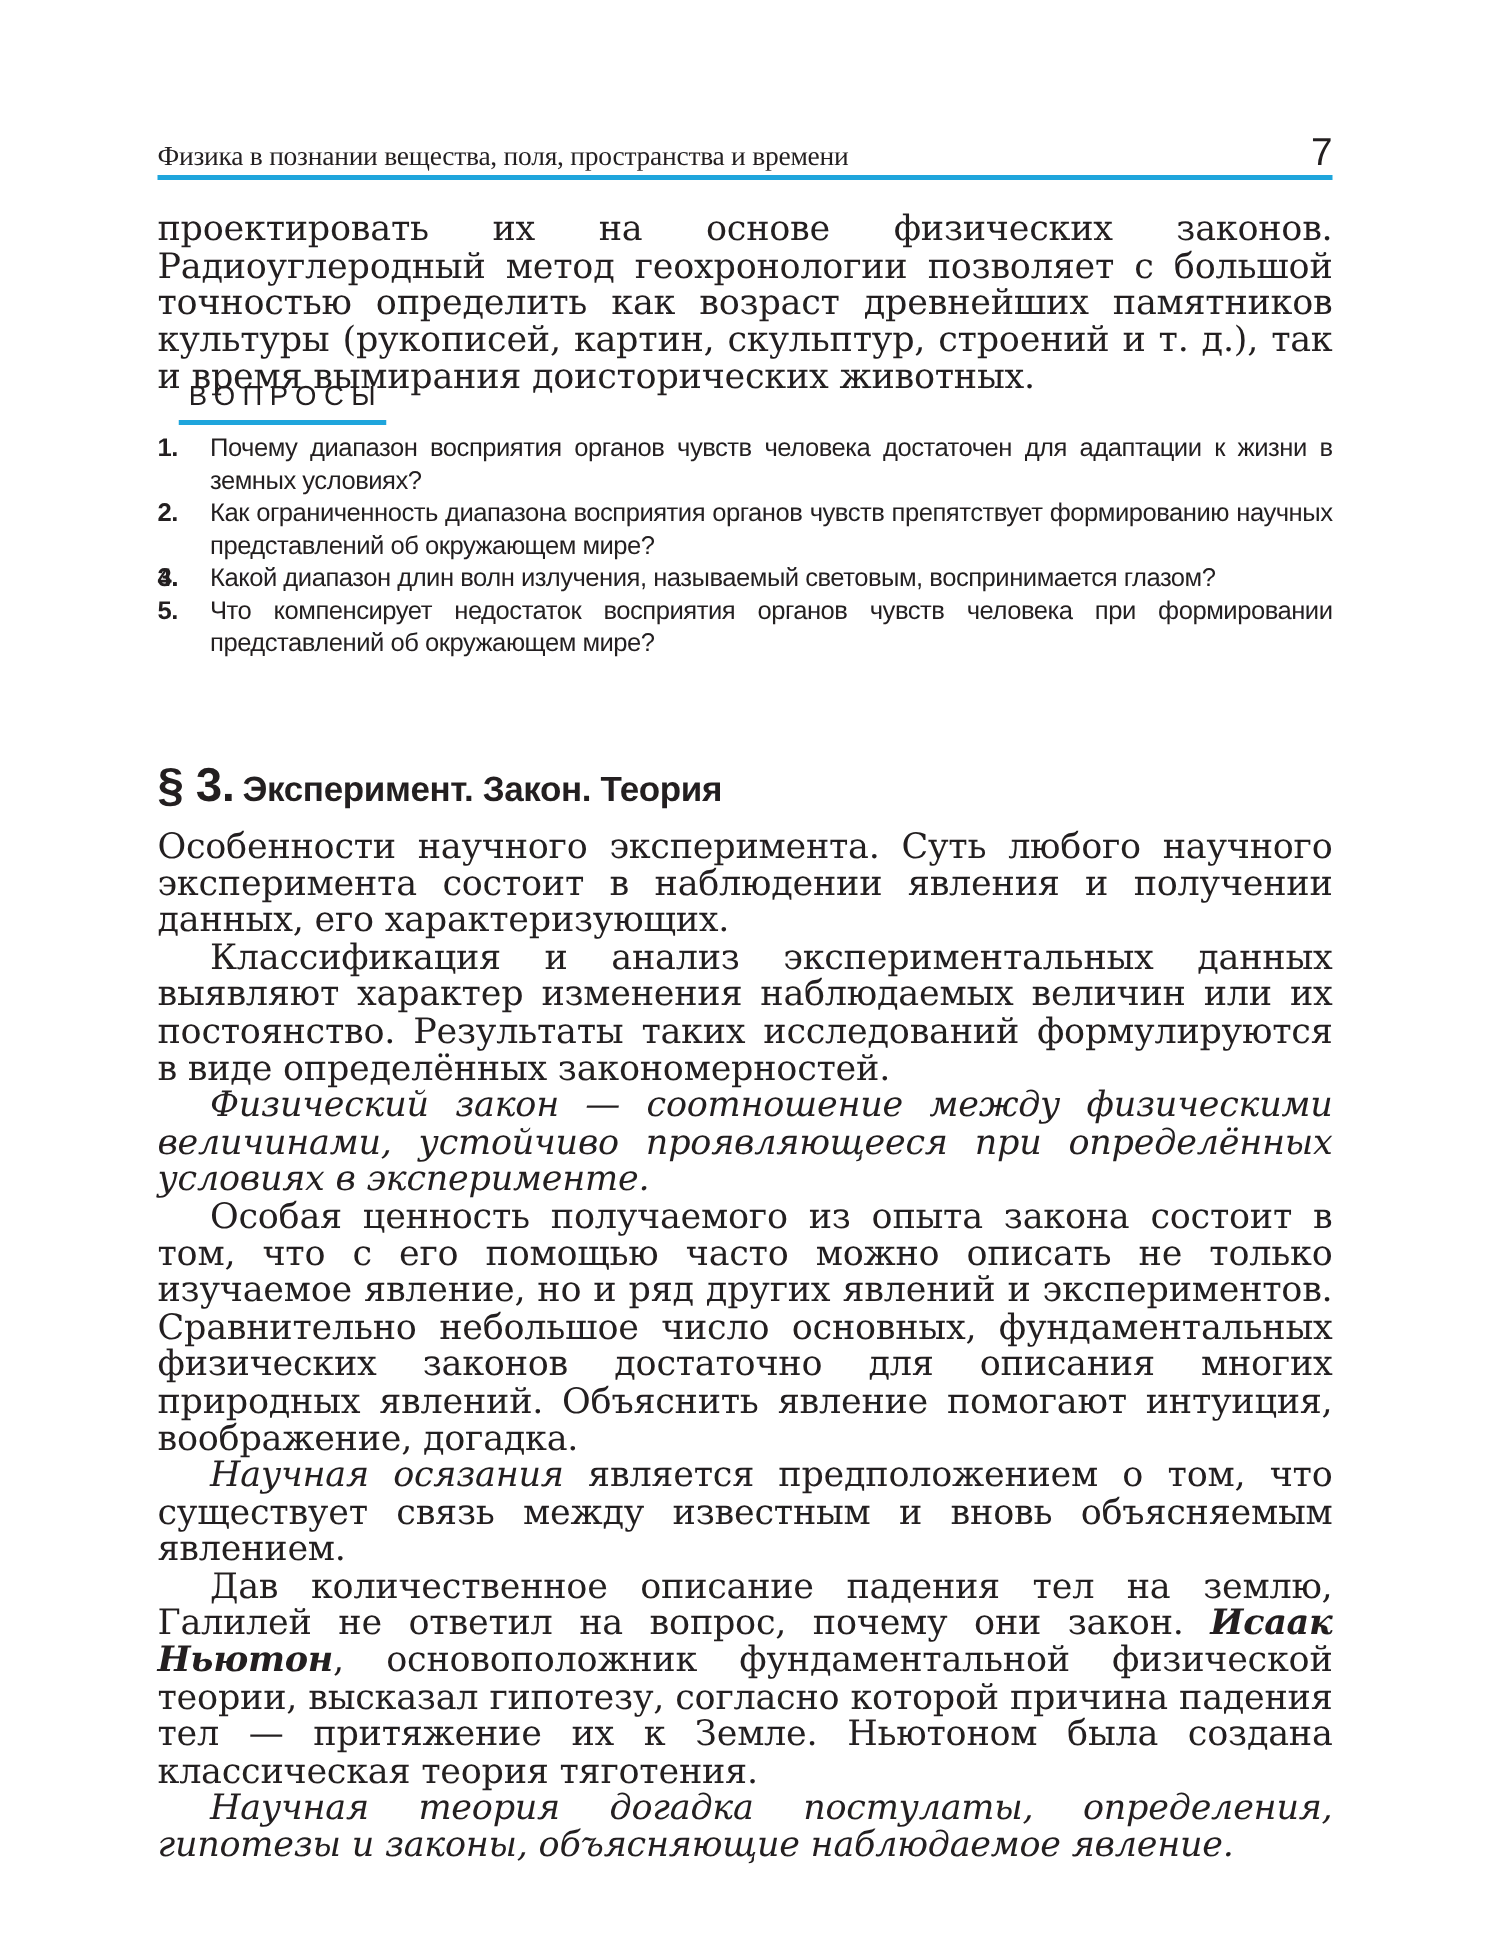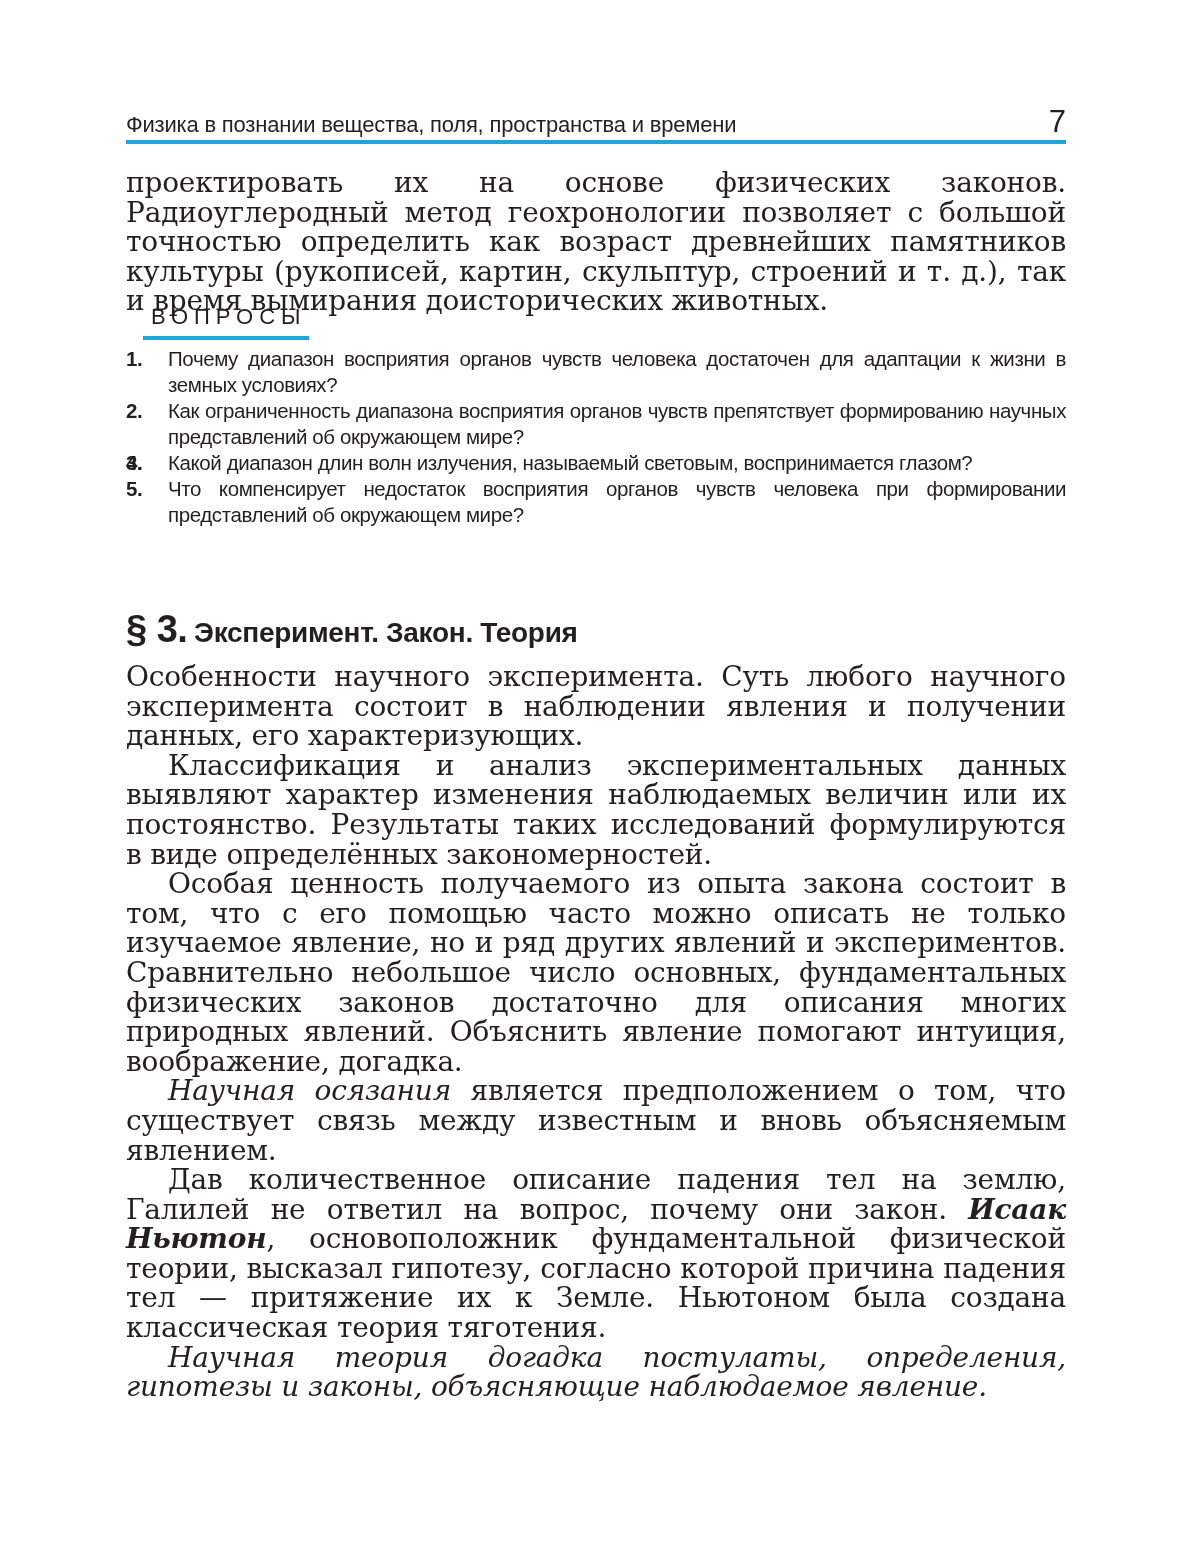--- a/index.html
+++ b/index.html
@@ -1,21 +1,21 @@
 <!DOCTYPE html>
 <html><head>
 <meta charset="utf-8">
 <style>
   html, body { margin: 0; padding: 0; background: #ffffff; }
   body { width: 1200px; height: 1549px; position: relative; overflow: hidden; color: #231f20; }
   .page { position: absolute; left: 126px; top: 0; width: 940px; }
 
   .running-head { position: absolute; top: 106px; left: 0; width: 940px; height: 34px;
     border-bottom: 4px solid #1fa5dc; }
-  .running-title { position: absolute; left: 0; top: 6px; font-family: Liberation Sans, sans-serif;
+  .running-title { position: absolute; left: 0; top: 6px; font-family: Liberation Serif, serif;
     font-size: 22px; letter-spacing: -0.2px; color: #231f20; }
   .page-number { position: absolute; right: 0; top: -2px; font-family: "Liberation Sans", sans-serif;
     font-size: 31px; color: #231f20; }
 
   .serif { font-family: "DejaVu Serif", serif; font-size: 28px; line-height: 29.6px;
     text-align: justify; letter-spacing: -0.2px; color: #231f20; }
   .block { position: absolute; left: 0; width: 940px; }
   .p { margin: 0; }
   .indent { text-indent: 42px; }
   .it { font-style: italic; }
@@ -81,19 +81,20 @@
   </ol>
 
   <h2 class="section-title" style="margin:0;">
     <span class="sec-num">§ 3.</span>
     <span class="sec-text">Эксперимент. Закон. Теория</span>
   </h2>
 
   <div class="block body-block serif">
     <p class="p"><span class="b">Особенности научного эксперимента.</span><span> Суть любого научного эксперимента состоит в наблюдении явления и получении данных, его характеризующих.</span></p>
     <p class="p indent">Классификация и анализ экспериментальных данных выявляют характер изменения наблюдаемых величин или их постоянство. Результаты таких исследований формулируются в виде определённых закономерностей.</p>
+    <p class="p indent it">Физический закон — соотношение между физическими величинами, устойчиво проявляющееся при определённых условиях в эксперименте.</p>
     <p class="p indent">Особая ценность получаемого из опыта закона состоит в том, что с его помощью часто можно описать не только изучаемое явление, но и ряд других явлений и экспериментов. Сравнительно небольшое число основных, фундаментальных физических законов достаточно для описания многих природных явлений. Объяснить явление помогают интуиция, воображение, догадка.</p>
     <p class="p indent"><span class="it">Научная осязания</span><span> является предположением о том, что существует связь между известным и вновь объясняемым явлением.</span></p>
     <p class="p indent"><span>Дав количественное описание падения тел на землю, Галилей не ответил на вопрос, почему они закон. </span><span class="bi">Исаак Ньютон</span><span>, основоположник фундаментальной физической теории, высказал гипотезу, согласно которой причина падения тел — притяжение их к Земле. Ньютоном была создана классическая теория тяготения.</span></p>
     <p class="p indent it">Научная теория догадка постулаты, определения, гипотезы и законы, объясняющие наблюдаемое явление.</p>
   </div>
 
 </div>
 
 </body></html>

